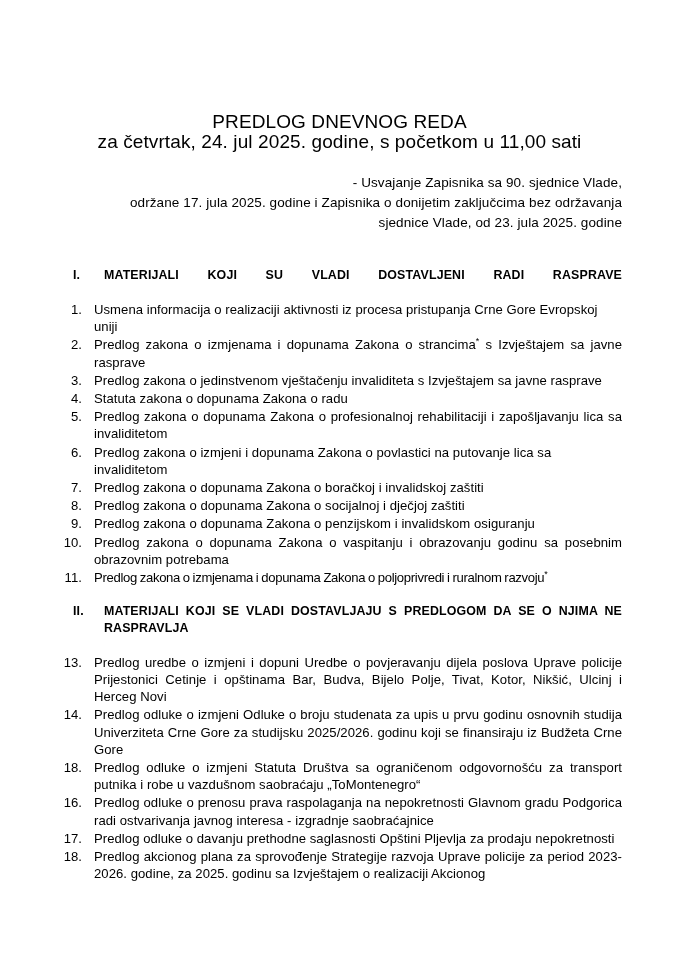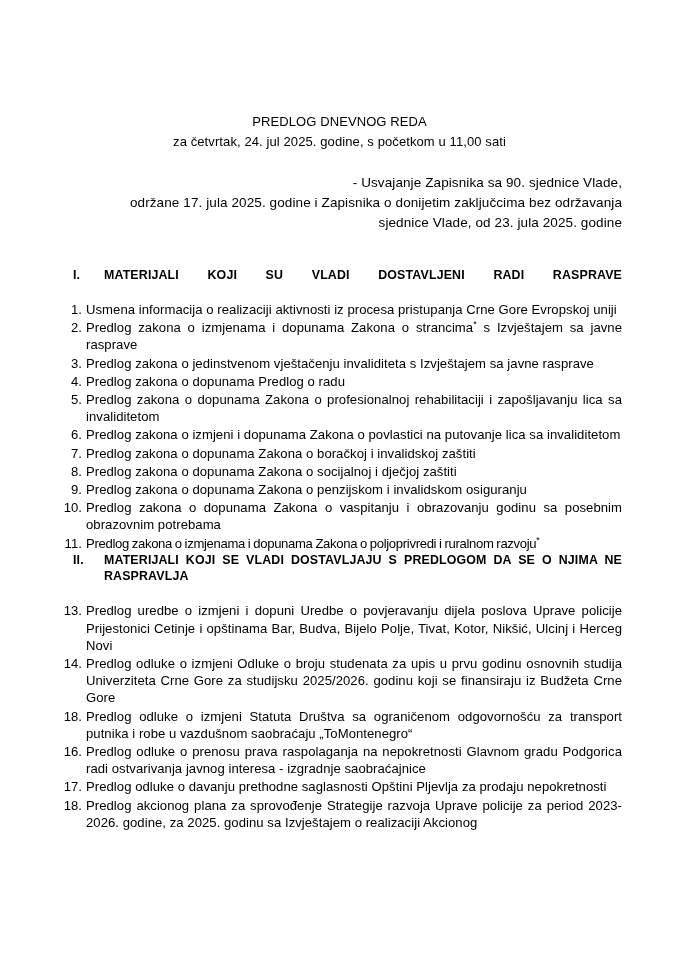--- a/index.html
+++ b/index.html
@@ -21,21 +21,21 @@
     width: 679px;
     height: 960px;
     position: relative;
     box-sizing: border-box;
     padding: 112px 57px 0 57px;
   }
 
   
   .title-block {
     text-align: center;
-    font-size: 13px;
+    font-size: 19px;
     line-height: 19.5px;
     letter-spacing: 0.1px;
   }
   .title-block .tline { display: block; white-space: nowrap; }
 
   
   .preamble {
     margin-top: 22px;
     text-align: right;
     font-size: 13.5px;
@@ -63,21 +63,21 @@
     flex: 1 1 auto;
     text-align: justify;
     text-justify: inter-word;
   }
   .section-heading .sh-text::after {
     content: "";
     display: inline-block;
     width: 100%;
   }
   #section-1 { margin-top: 34px; }
-  #section-2 { }
+  #section-2 { margin-top: 17px; }
 
   
   ol.agenda-list {
     list-style: none;
     margin: 0;
     padding: 0;
   }
   .agenda-item {
     display: flex;
     align-items: flex-start;
@@ -92,20 +92,21 @@
     text-align: right;
     padding-right: 4px;
     box-sizing: border-box;
     white-space: nowrap;
   }
   .agenda-item .txt {
     flex: 1 1 auto;
     text-align: justify;
     text-justify: inter-word;
     hyphens: none;
+    margin-left: 8px;
   }
   
   .agenda-item.one-line .txt { text-align: left; }
   
   .agenda-item.condensed .txt {
     letter-spacing: -0.32px;
     word-spacing: -0.5px;
   }
   .footnote-mark {
     vertical-align: super;
@@ -143,21 +144,21 @@
       <li class="agenda-item">
         <span class="num">2.</span>
         <span class="txt">Predlog zakona o izmjenama i dopunama Zakona o strancima<span class="footnote-mark">*</span><span> s Izvještajem sa javne rasprave</span></span>
       </li>
       <li class="agenda-item one-line">
         <span class="num">3.</span>
         <span class="txt">Predlog zakona o jedinstvenom vještačenju invaliditeta s Izvještajem sa javne rasprave</span>
       </li>
       <li class="agenda-item one-line">
         <span class="num">4.</span>
-        <span class="txt">Predlog zakona o dopunama Predlog o radu</span>
+        <span class="txt">Statuta zakona o dopunama Zakona o radu</span>
       </li>
       <li class="agenda-item">
         <span class="num">5.</span>
         <span class="txt">Predlog zakona o dopunama Zakona o profesionalnoj rehabilitaciji i zapošljavanju lica sa invaliditetom</span>
       </li>
       <li class="agenda-item one-line">
         <span class="num">6.</span>
         <span class="txt">Predlog zakona o izmjeni i dopunama Zakona o povlastici na putovanje lica sa invaliditetom</span>
       </li>
       <li class="agenda-item one-line">

